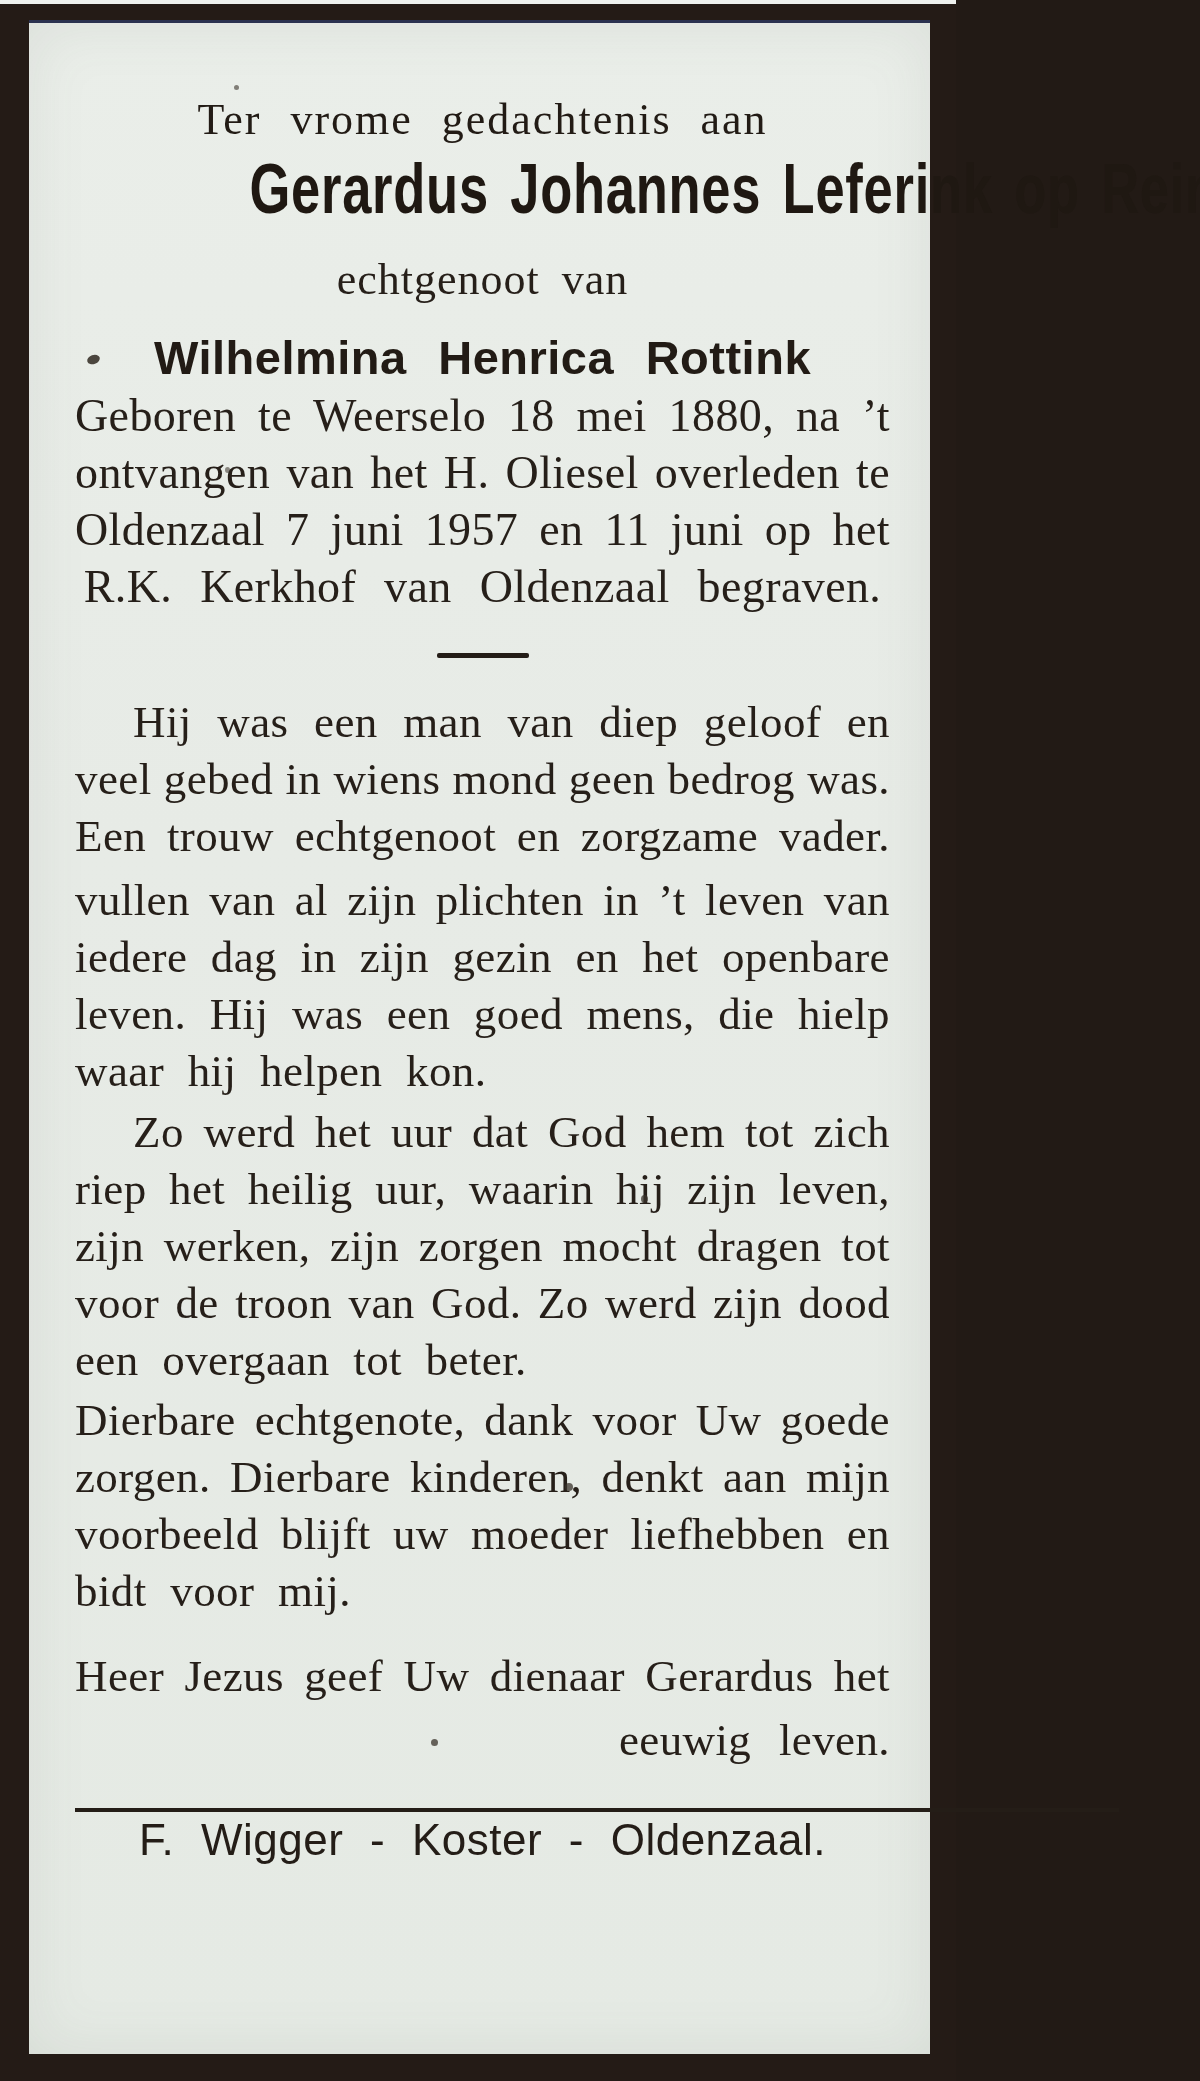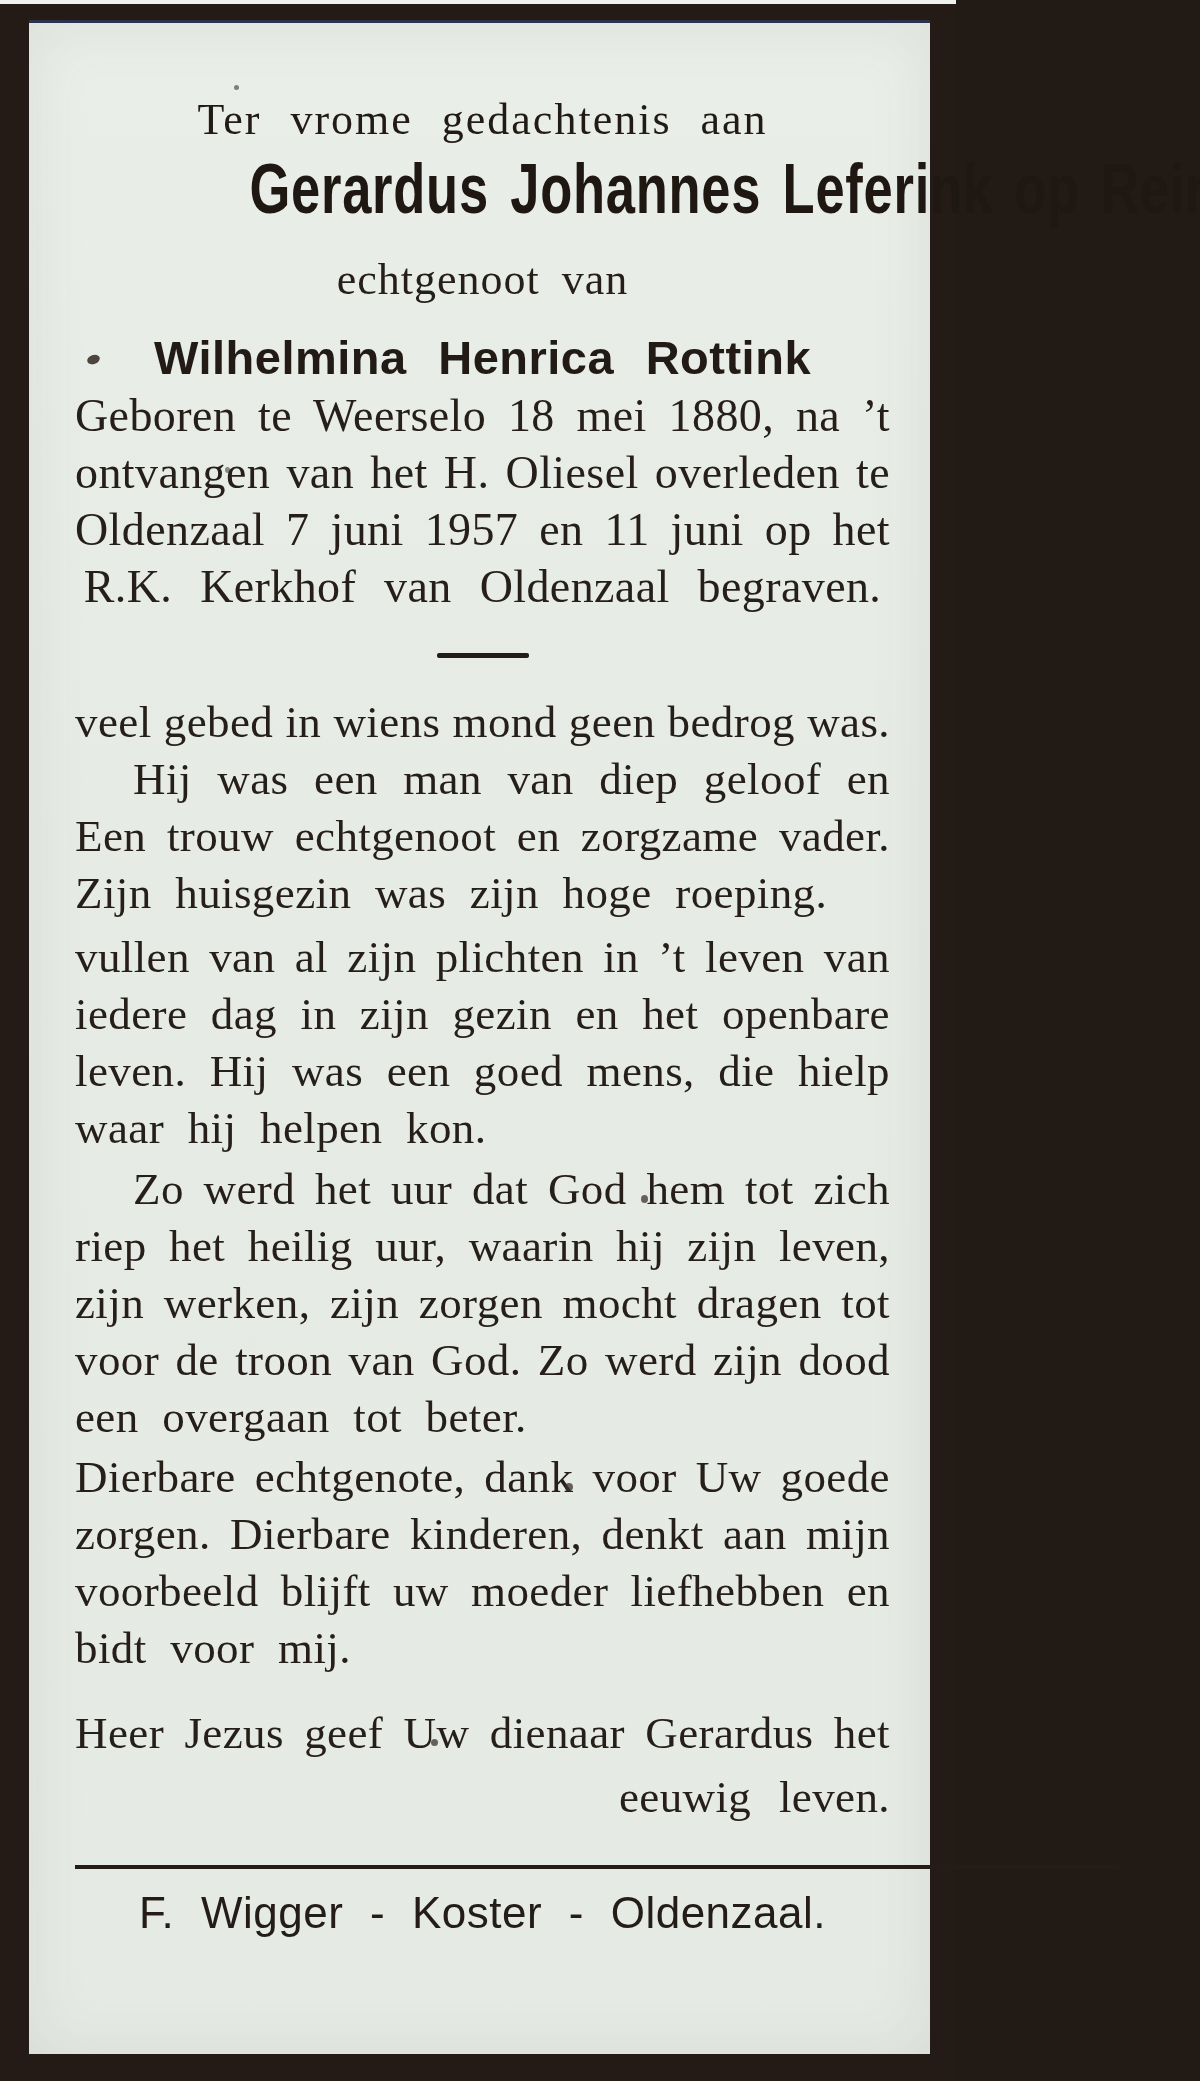--- a/index.html
+++ b/index.html
@@ -58,21 +58,21 @@
   .par1{margin-top:36px;}
   .par2{margin-top:7px;}
   .par3{margin-top:4px;}
   .par4{margin-top:3px;}
   .prayer{margin-top:24px;}
   .prayer .line{line-height:64px;text-align:right;}
   .rule{
     margin:36px auto 0 auto;width:1044px;height:4px;background:#241d17;
   }
   .imprint{
-    margin-top:16px;text-align:center;
+    text-align:center;
     font-family:"Liberation Sans", sans-serif;
     font-size:44px;line-height:56px;letter-spacing:0.5px;word-spacing:14px;
     color:#241d17;
   }
   
   .speck{position:absolute;background:#3a332b;border-radius:50%;opacity:0.75;}
   .speck.s1{left:58px;top:332px;width:13px;height:9px;transform:rotate(-20deg);opacity:0.9;}
   .speck.s2{left:612px;top:1172px;width:7px;height:8px;}
   .speck.s3{left:536px;top:1460px;width:8px;height:8px;}
   .speck.s4{left:402px;top:1716px;width:7px;height:7px;}
@@ -101,24 +101,23 @@
       <div class="vitals">
         <span class="line just">Geboren te Weerselo 18 mei 1880, na ’t</span>
         <span class="line just">ontvangen van het H. Oliesel overleden te</span>
         <span class="line just">Oldenzaal 7 juni 1957 en 11 juni op het</span>
         <span class="line center">R.K. Kerkhof van Oldenzaal begraven.</span>
       </div>
 
       <div class="divider"></div>
 
       <div class="par1">
+        <span class="line just indent">Hij was een man van diep geloof en</span>
         <span class="line just">veel gebed in wiens mond geen bedrog was.</span>
-        <span class="line just indent">Hij was een man van diep geloof en</span>
         <span class="line just">Een trouw echtgenoot en zorgzame vader.</span>
-        <span class="line left">Zijn huisgezin was zijn hoge roeping.</span>
       </div>
 
       <div class="par2">
         <span class="line just">vullen van al zijn plichten in ’t leven van</span>
         <span class="line just">iedere dag in zijn gezin en het openbare</span>
         <span class="line just">leven. Hij was een goed mens, die hielp</span>
         <span class="line left">waar hij helpen kon.</span>
       </div>
 
       <div class="par3">

